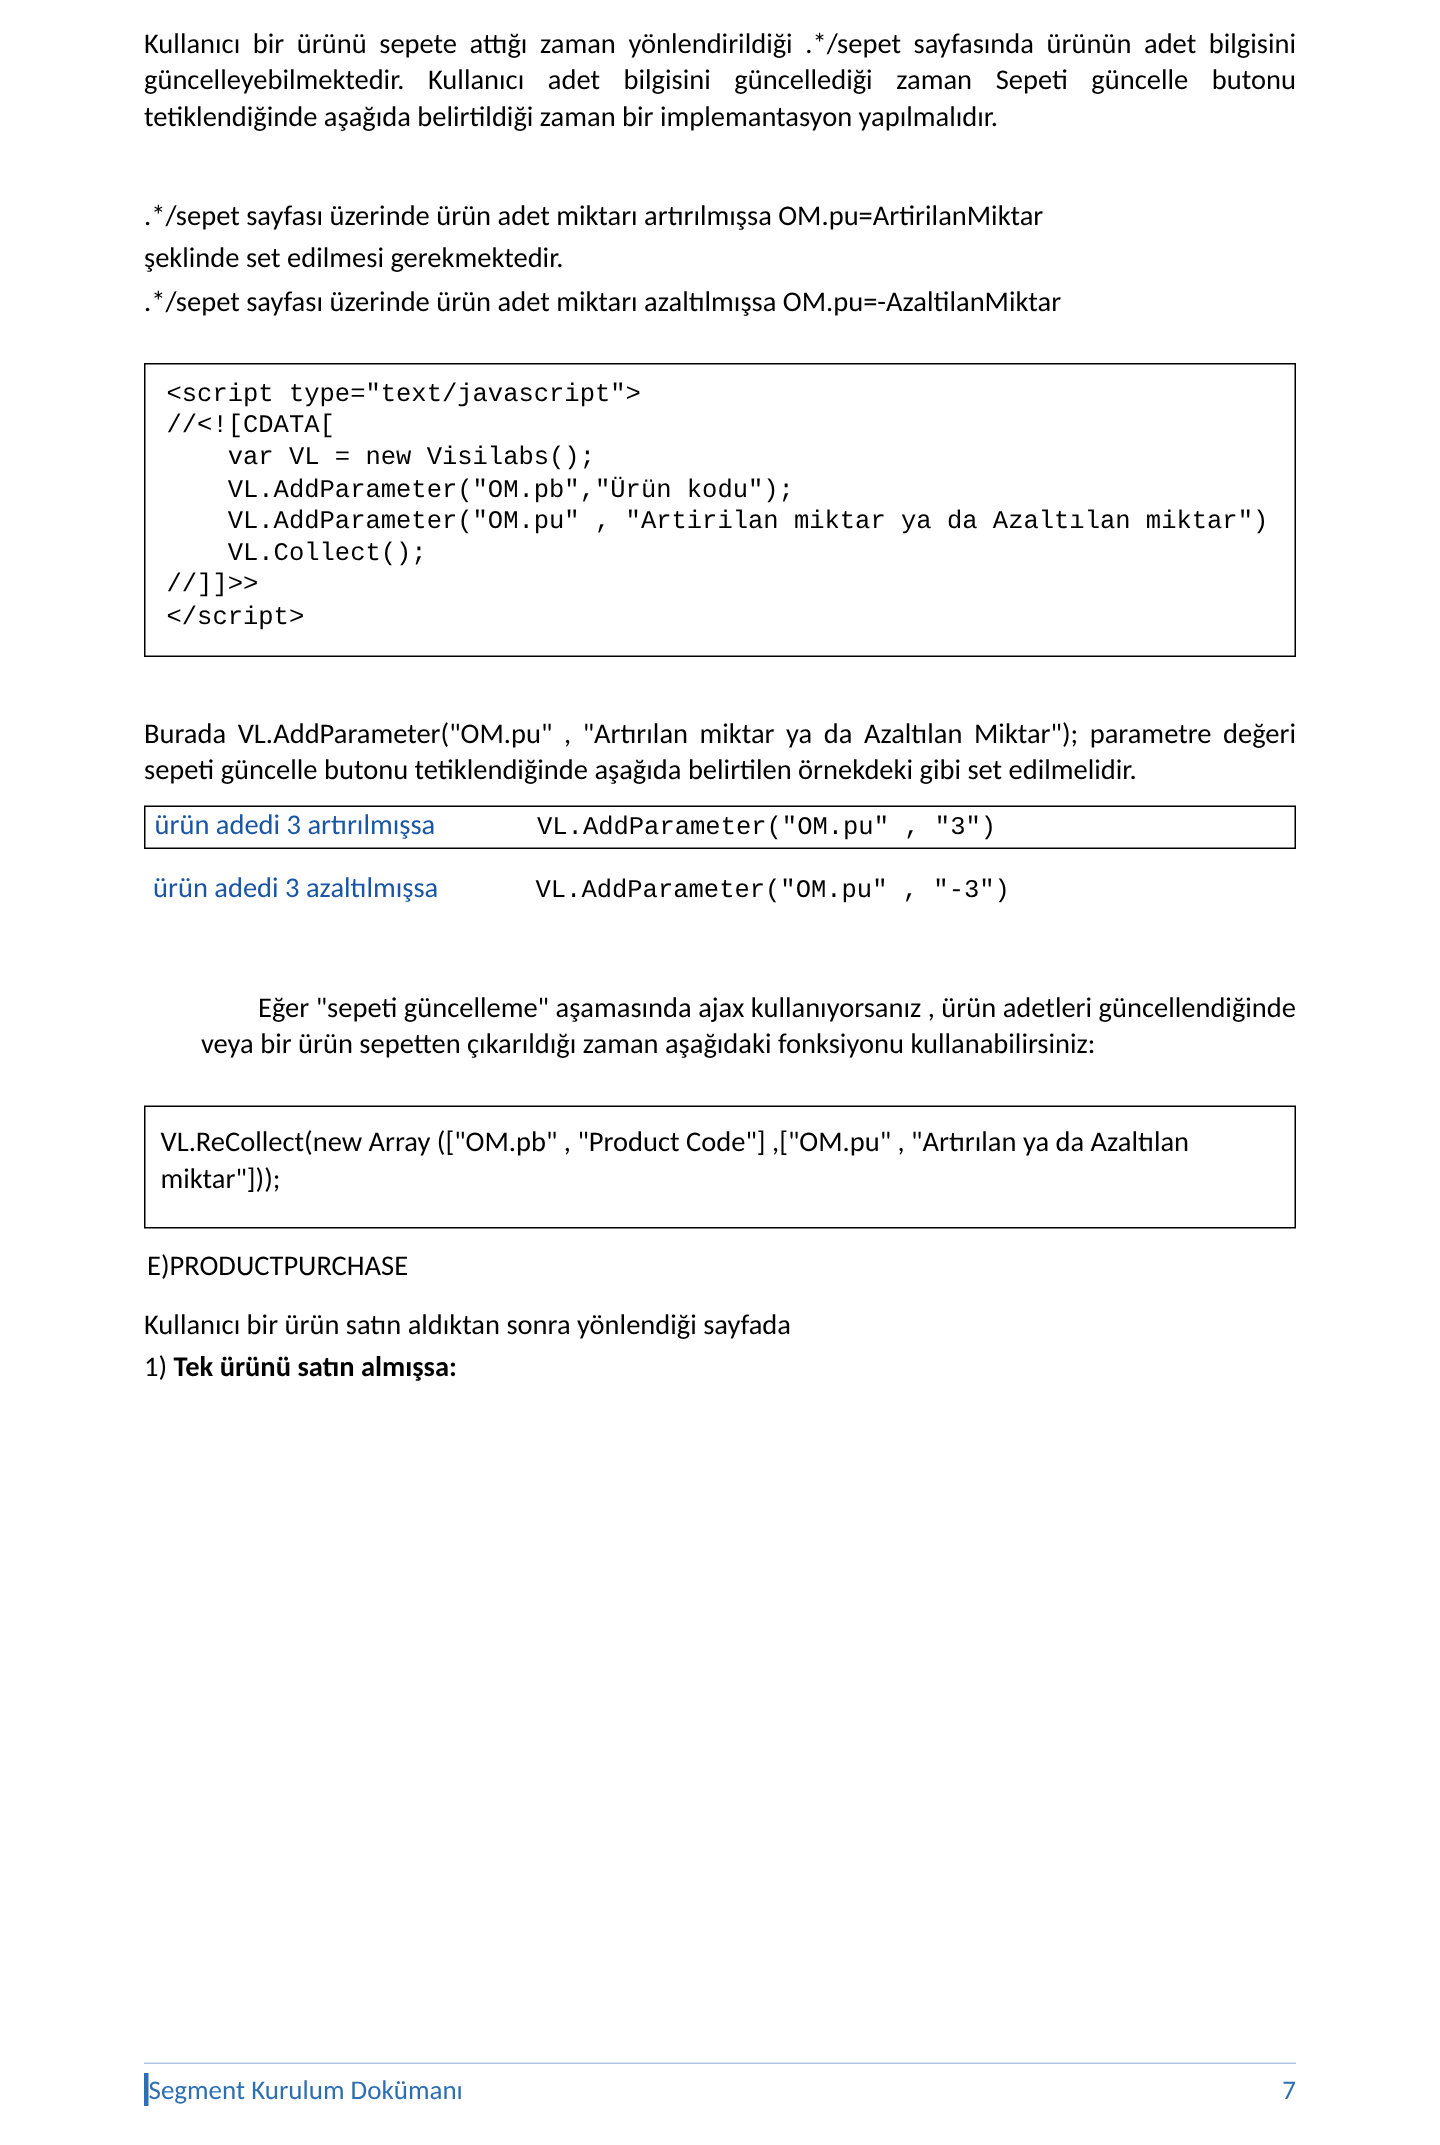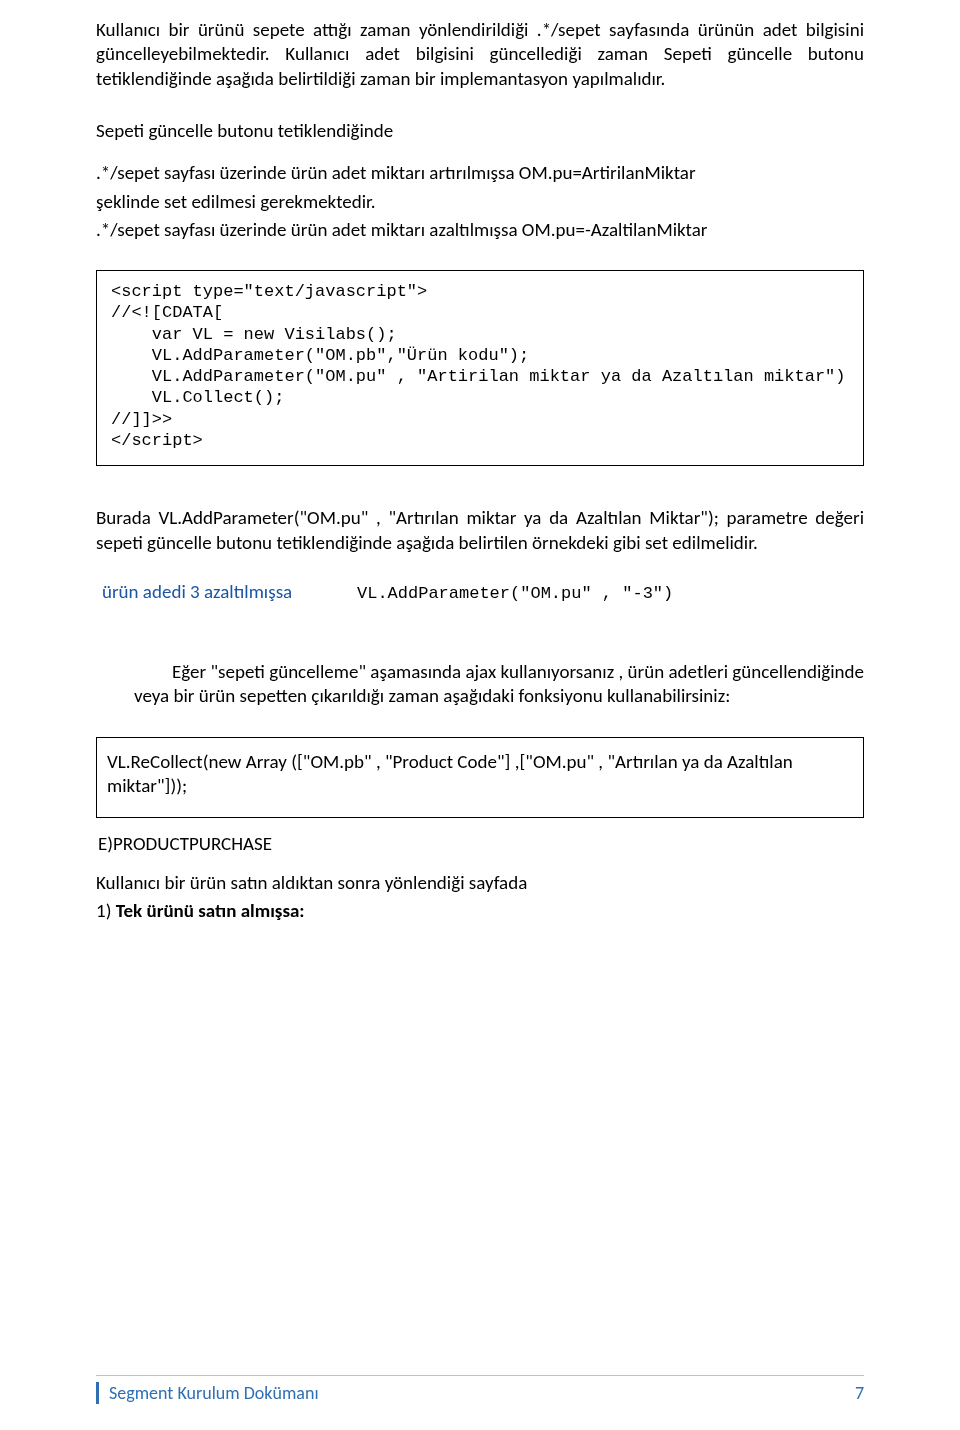--- a/index.html
+++ b/index.html
@@ -67,21 +67,21 @@
     padding: 0 96px;
     display: flex;
     justify-content: space-between;
     align-items: flex-end;
     color: #2e6fb4;
     font-size: 18px;
   }
   .footer-title {
     display: flex;
     align-items: center;
-    gap: 10px;
+    gap: 0;
   }
   .footer-bar {
     width: 3px;
     height: 22px;
     background: #2e6fb4;
     display: inline-block;
   }
   .footline {
     position: absolute;
     left: 96px;
@@ -104,21 +104,20 @@
 </style>
 </head>
 <body>
 
 <div class="page">
 
   <p class="para">Kullanıcı bir ürünü sepete attığı zaman yönlendirildiği .*/sepet sayfasında ürünün adet bilgisini güncelleyebilmektedir. Kullanıcı adet bilgisini güncellediği zaman Sepeti güncelle butonu tetiklendiğinde aşağıda belirtildiği zaman bir implemantasyon yapılmalıdır.</p>
 
   <div class="spacer-m"></div>
 
-  <p>Sepeti güncelle butonu tetiklendiğinde</p>
 
   <div class="spacer-s"></div>
 
   <p>.*/sepet sayfası üzerinde ürün adet miktarı artırılmışsa OM.pu=ArtirilanMiktar</p>
   <p>şeklinde set edilmesi gerekmektedir.</p>
   <p>.*/sepet sayfası üzerinde ürün adet miktarı azaltılmışsa OM.pu=-AzaltilanMiktar</p>
 
   <div class="spacer-m"></div>
 
   <div class="codebox">&lt;script type="text/javascript"&gt;
@@ -129,20 +128,26 @@
     VL.Collect();
 //]]&gt;&gt;
 &lt;/script&gt;</div>
 
   <div class="spacer-l"></div>
 
   <p class="para">Burada VL.AddParameter("OM.pu" , "Artırılan miktar ya  da Azaltılan Miktar"); parametre değeri sepeti  güncelle butonu tetiklendiğinde aşağıda belirtilen örnekdeki gibi set edilmelidir.</p>
 
   <div style="height:6px;"></div>
 
+  <div class="boxrow">
+    <span class="example-line">
+      <span class="example-label">ürün adedi 3 artırılmışsa</span>
+      <span class="example-code">VL.AddParameter("OM.pu" , "3")</span>
+    </span>
+  </div>
 
   <div style="height:14px;"></div>
 
   <div class="boxrow noborder">
     <span class="example-line">
       <span class="example-label">ürün adedi 3 azaltılmışsa</span>
       <span class="example-code">VL.AddParameter("OM.pu" , "-3")</span>
     </span>
   </div>
 

